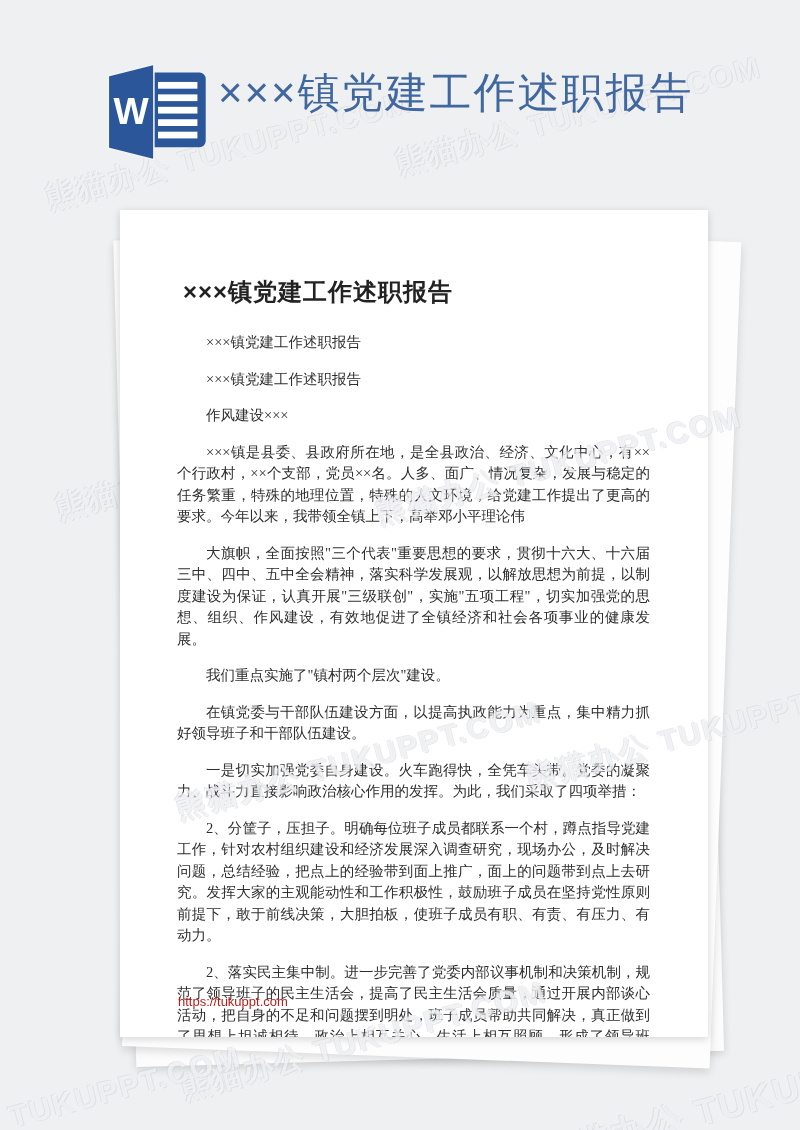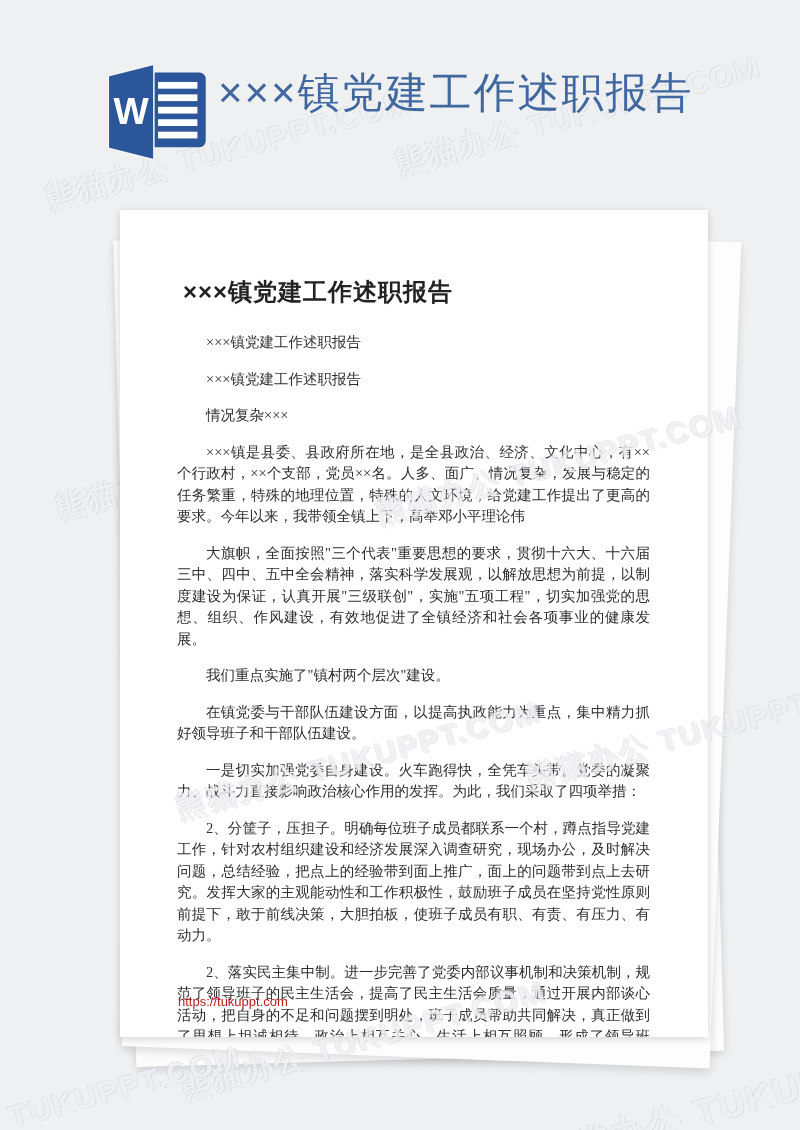--- a/index.html
+++ b/index.html
@@ -105,21 +105,21 @@
 
 <div class="stack">
   <div class="page page-behind-a"></div>
   <div class="page page-behind-b"></div>
 
   <div class="page page-main">
     <h1 class="page-heading">×××镇党建工作述职报告</h1>
     <div class="doc-body">
       <p>×××镇党建工作述职报告</p>
       <p>×××镇党建工作述职报告</p>
-      <p>情况复杂×××</p>
+      <p>作风建设×××</p>
       <p>×××镇是县委、县政府所在地，是全县政治、经济、文化中心，有××个行政村，××个支部，党员××名。人多、面广、情况复杂，发展与稳定的任务繁重，特殊的地理位置，特殊的人文环境，给党建工作提出了更高的要求。今年以来，我带领全镇上下，高举邓小平理论伟</p>
       <p>大旗帜，全面按照"三个代表"重要思想的要求，贯彻十六大、十六届三中、四中、五中全会精神，落实科学发展观，以解放思想为前提，以制度建设为保证，认真开展"三级联创"，实施"五项工程"，切实加强党的思想、组织、作风建设，有效地促进了全镇经济和社会各项事业的健康发展。</p>
       <p>我们重点实施了"镇村两个层次"建设。</p>
       <p>在镇党委与干部队伍建设方面，以提高执政能力为重点，集中精力抓好领导班子和干部队伍建设。</p>
       <p>一是切实加强党委自身建设。火车跑得快，全凭车头带。党委的凝聚力、战斗力直接影响政治核心作用的发挥。为此，我们采取了四项举措：</p>
       <p>2、分筐子，压担子。明确每位班子成员都联系一个村，蹲点指导党建工作，针对农村组织建设和经济发展深入调查研究，现场办公，及时解决问题，总结经验，把点上的经验带到面上推广，面上的问题带到点上去研究。发挥大家的主观能动性和工作积极性，鼓励班子成员在坚持党性原则前提下，敢于前线决策，大胆拍板，使班子成员有职、有责、有压力、有动力。</p>
       <p>2、落实民主集中制。进一步完善了党委内部议事机制和决策机制，规范了领导班子的民主生活会，提高了民主生活会质量，通过开展内部谈心活动，把自身的不足和问题摆到明处，班子成员帮助共同解决，真正做到了思想上坦诚相待，政治上相互关心，生活上相互照顾，形成了领导班子"合心、合拍、合力"良好工作氛围。</p>
 
     </div>
     <div class="page-footer">https://tukuppt.com</div>

